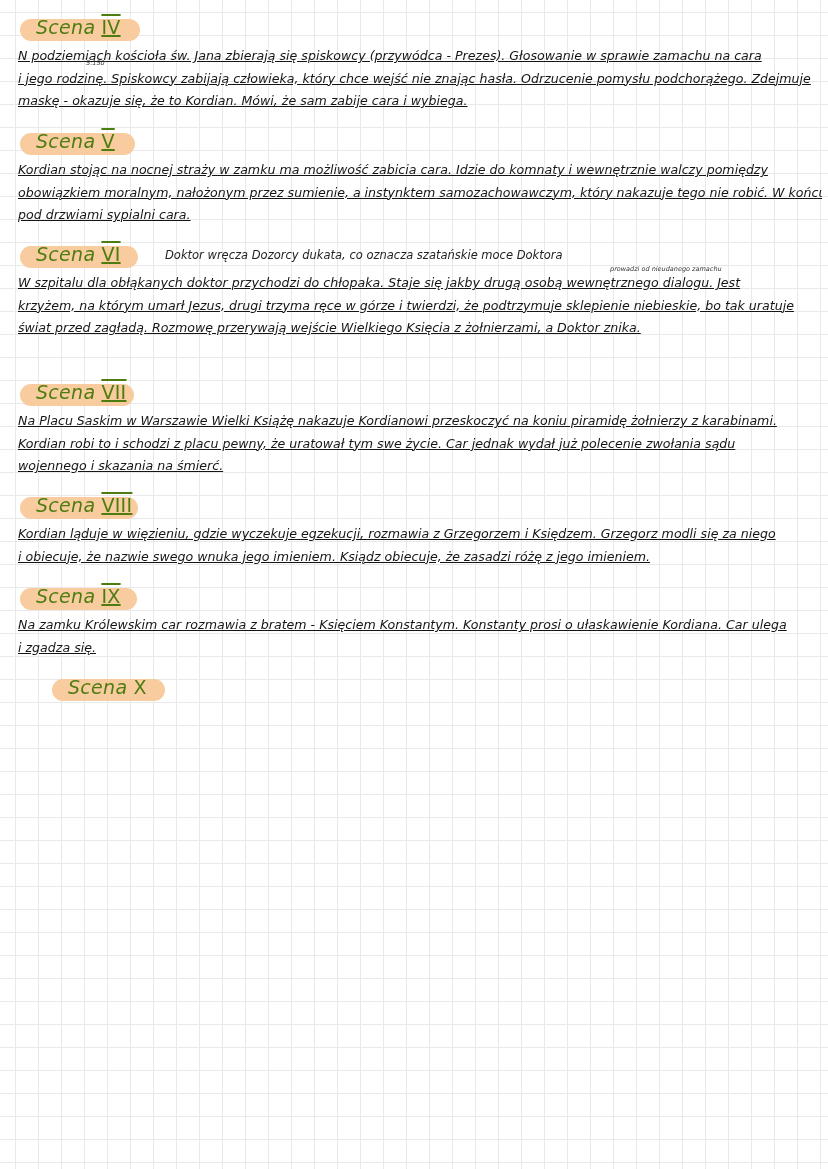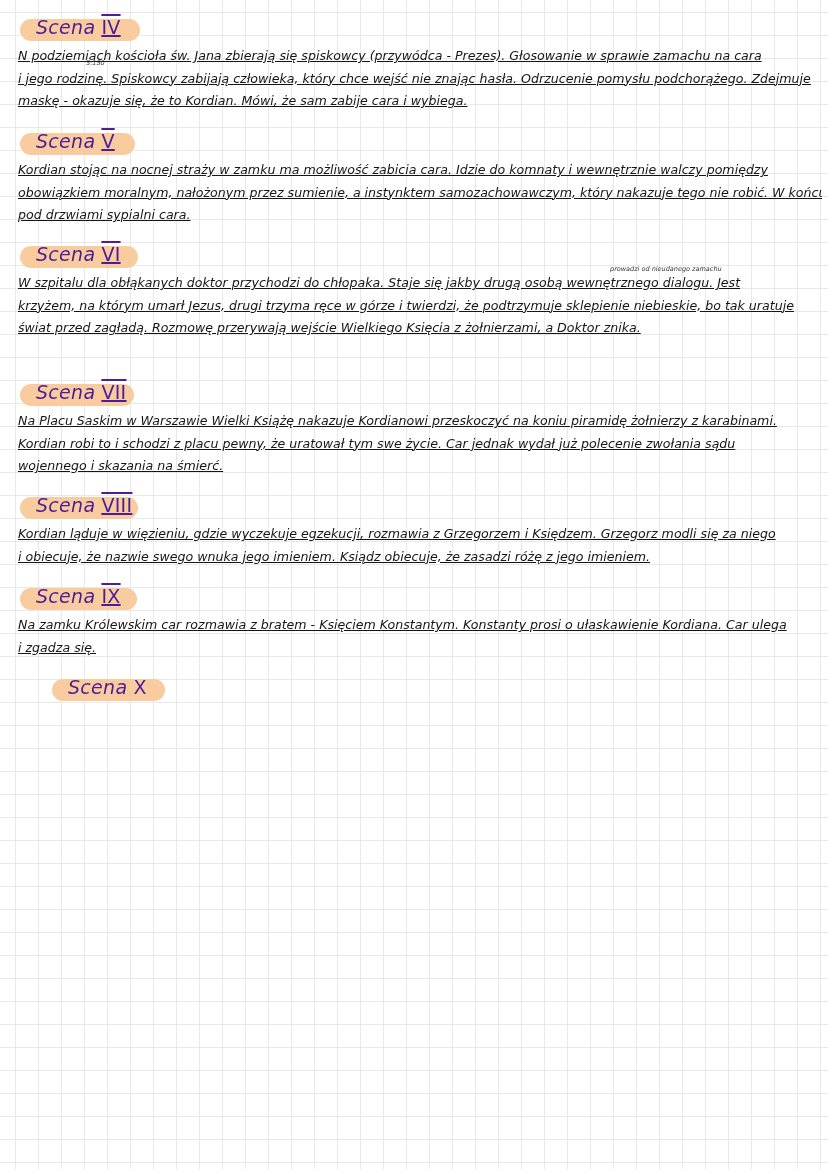--- a/index.html
+++ b/index.html
@@ -32,21 +32,21 @@
     }
     .scene-title {
       position: absolute;
       left: 36px;
       top: -3px;
       font-family: "DejaVu Sans", sans-serif;
       font-size: 19px;
       font-weight: normal;
       font-style: italic;
       letter-spacing: 0.3px;
-      color: #4c1d95;
+      color: #4d7c0f;
       white-space: nowrap;
     }
     .scene-title .roman {
       text-decoration: underline overline;
       text-decoration-thickness: 2px;
       font-style: normal;
       margin-left: 6px;
     }
     .side-note {
       position: absolute;
@@ -109,20 +109,21 @@
       <span class="line">pod drzwiami sypialni cara.</span>
     </p>
   </section>
 
   <section class="scene" style="top:246px;">
     <div class="heading-row">
       <div class="pill" style="width:118px;"></div>
       <div class="scene-title">
         <span>Scena</span><span class="roman">VI</span>
       </div>
+      <span class="side-note" style="left:165px;">Doktor wręcza Dozorcy dukata, co oznacza szatańskie moce Doktora</span>
     </div>
     <span class="superscript-note" style="left:610px; top:19px;">prowadzi od nieudanego zamachu</span>
     <p class="body-text">
       <span class="line">W szpitalu dla obłąkanych doktor przychodzi do chłopaka. Staje się jakby drugą osobą wewnętrznego dialogu. Jest</span>
       <span class="line">krzyżem, na którym umarł Jezus, drugi trzyma ręce w górze i twierdzi, że podtrzymuje sklepienie niebieskie, bo tak uratuje</span>
       <span class="line">świat przed zagładą. Rozmowę przerywają wejście Wielkiego Księcia z żołnierzami, a Doktor znika.</span>
     </p>
   </section>
 
   <section class="scene" style="top:384px;">

